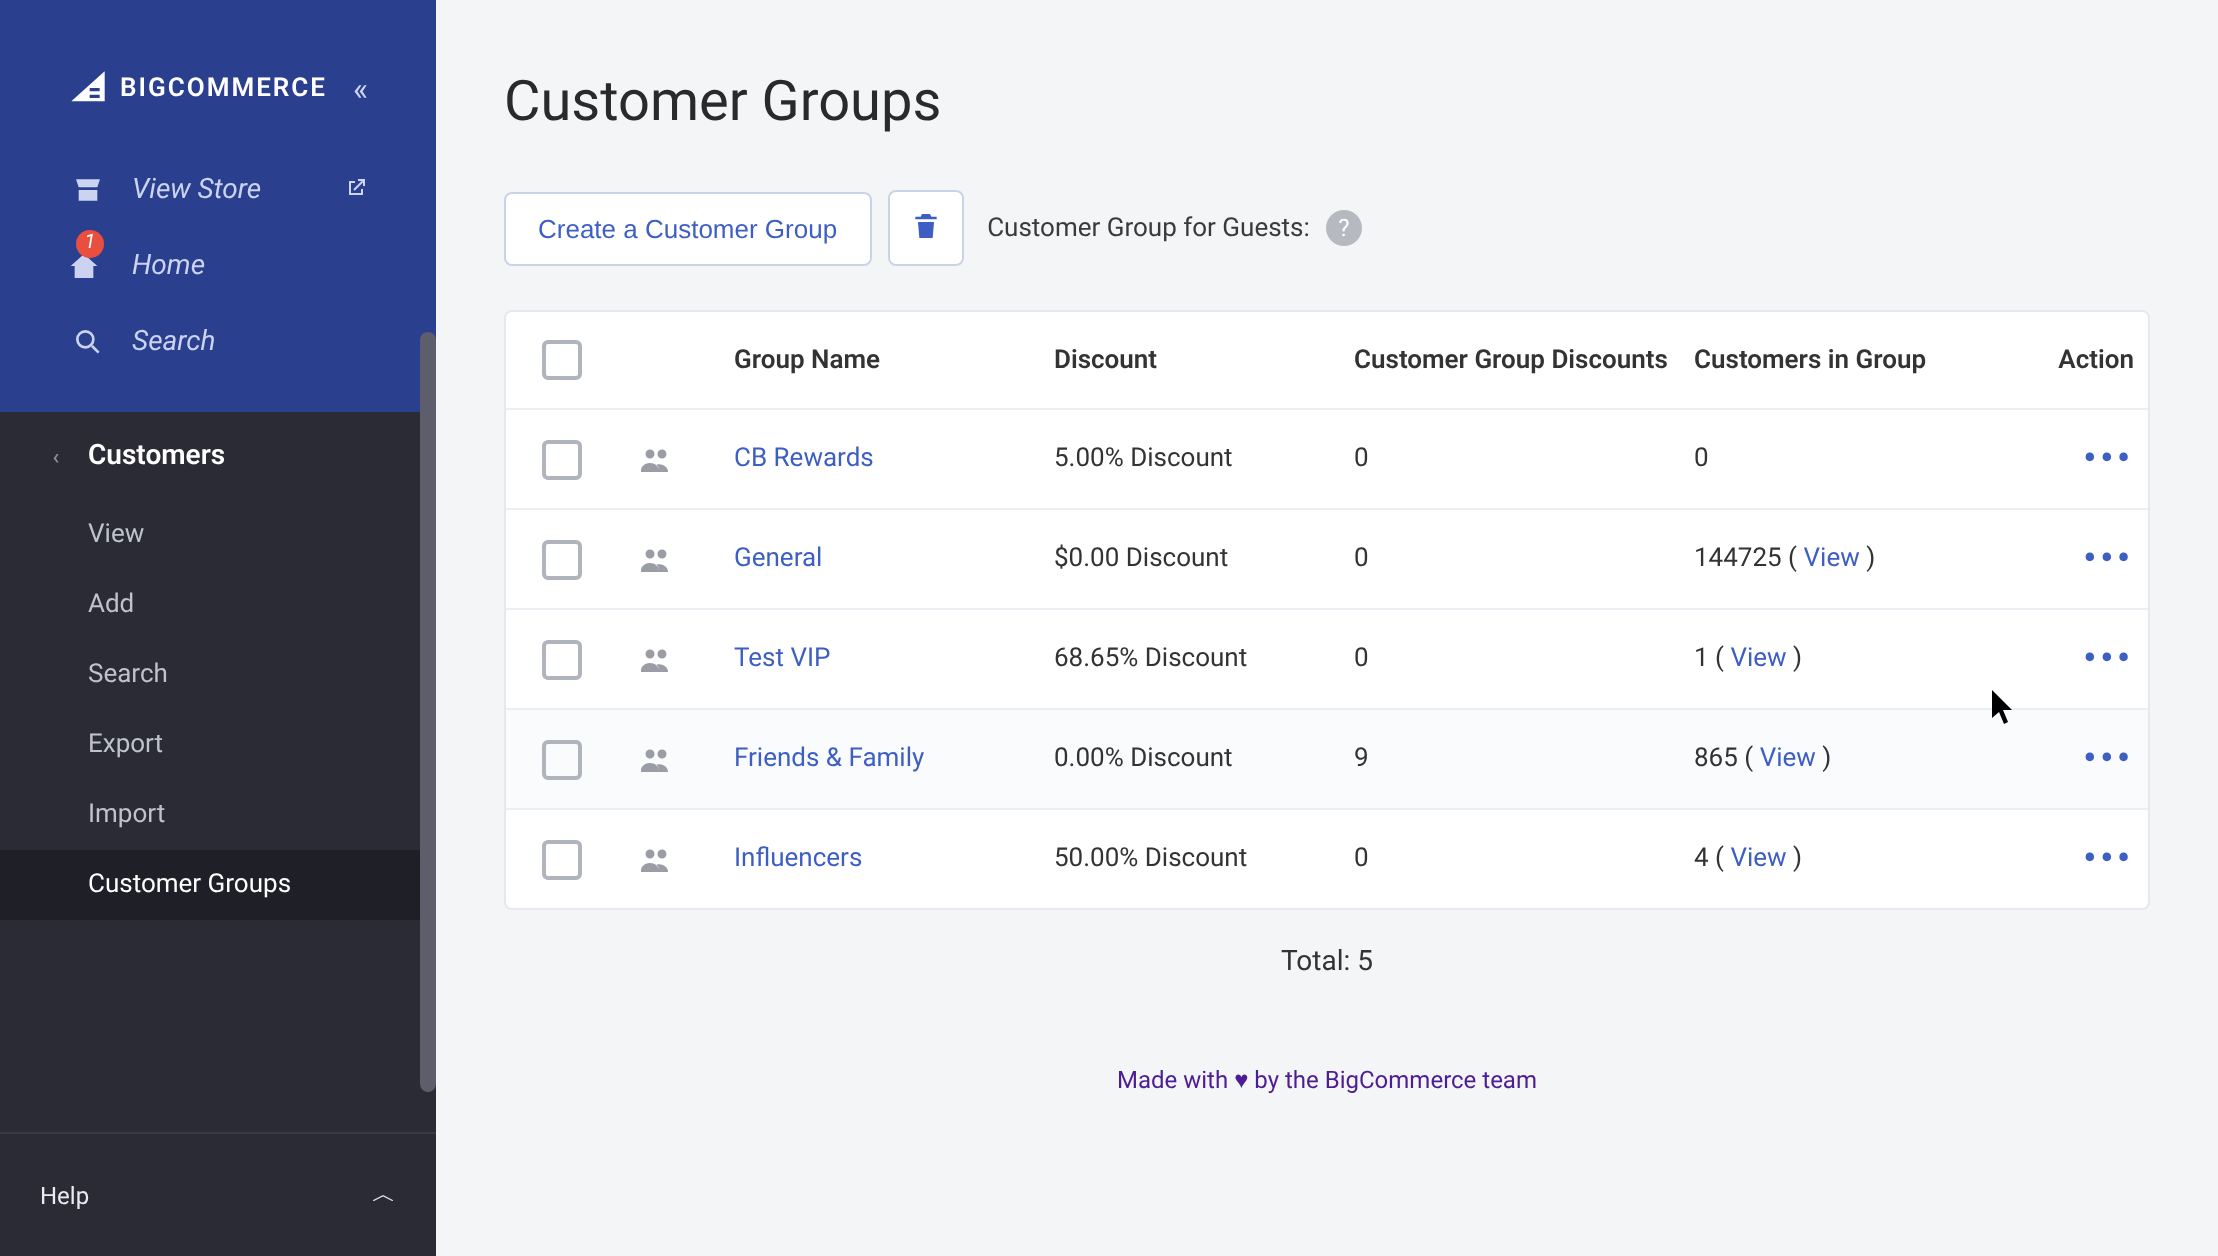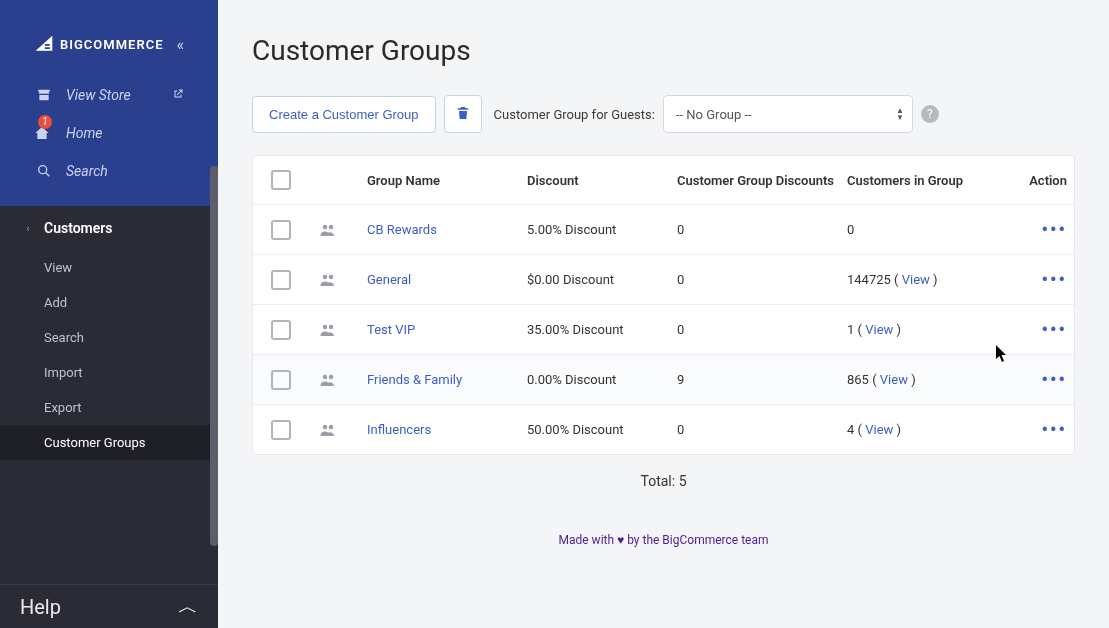--- a/index.html
+++ b/index.html
@@ -115,25 +115,25 @@
       cursor: pointer;
     }
     .sb-subitem.active {
       background: #1f1f28;
       color: #fff;
     }
     .sb-help {
       margin-top: auto;
       background: #2b2b36;
       border-top: 1px solid #3a3a47;
-      padding: 8px 20px;
+      padding: 22px 20px;
       display: flex;
       align-items: center;
       justify-content: space-between;
-      font-size: 20px;
+      font-size: 12px;
       color: #eaeaf0;
       cursor: pointer;
     }
     .scroll-track {
       position: absolute;
       right: 0;
       top: 166px;
       width: 8px;
       height: 380px;
       background: #5d5d6b;
@@ -337,22 +337,22 @@
   </div>
 
   <div class="sb-dark">
     <div class="sb-section-head">
       <span class="chev">‹</span>
       <span>Customers</span>
     </div>
     <div class="sb-subitem">View</div>
     <div class="sb-subitem">Add</div>
     <div class="sb-subitem">Search</div>
+    <div class="sb-subitem">Export</div>
     <div class="sb-subitem">Import</div>
-    <div class="sb-subitem">Export</div>
     <div class="sb-subitem active">Customer Groups</div>
 
     <div class="sb-help">
       <span>Help</span>
       <span>︿</span>
     </div>
   </div>
   <div class="scroll-track"></div>
 </div>
 
@@ -362,27 +362,20 @@
   <div class="toolbar">
     <button class="btn-outline">Create a Customer Group</button>
     <button class="btn-icon">
       <span>
         <svg width="16" height="16" viewBox="0 0 24 24">
             <path fill="#3d5fc4" d="M9 3h6l1 2h4v2H4V5h4zM6 9h12l-1 12H7z"></path>
           </svg>
       </span>
     </button>
     <span class="toolbar-label">Customer Group for Guests:</span>
-    <div class="select-wrap">
-      <span>-- No Group --</span>
-      <span class="stepper">
-          <span>▲</span>
-          <span>▼</span>
-        </span>
-    </div>
     <span class="help-circle">?</span>
   </div>
 
   <div class="table">
     <div class="thead">
       <div>
           <div class="cb"></div>
         </div>
       <div></div>
       <div>Group Name</div>
@@ -425,21 +418,21 @@
         <div class="trow">
           <div>
             <div class="cb"></div>
           </div>
           <div class="people-icon">
             <svg width="18" height="18" viewBox="0 0 24 24">
               <path fill="#9a9da6" d="M8 11a3 3 0 100-6 3 3 0 000 6zm8 0a3 3 0 100-6 3 3 0 000 6zM2 19c0-2.8 2.7-5 6-5s6 2.2 6 5v1H2zm12 1v-1c0-1.5-.6-2.9-1.6-4 .5-.1 1-.1 1.6-.1 3.3 0 6 2.2 6 5v.1z"></path>
             </svg>
           </div>
           <div><span class="link">Test VIP</span></div>
-          <div>35.00% Discount</div>
+          <div>68.65% Discount</div>
           <div>0</div>
           <div>1 ( <span class="view-link">View</span> )</div>
           <div class="dots">•••</div>
         </div>
         <div class="trow hover">
           <div>
             <div class="cb"></div>
           </div>
           <div class="people-icon">
             <svg width="18" height="18" viewBox="0 0 24 24">

